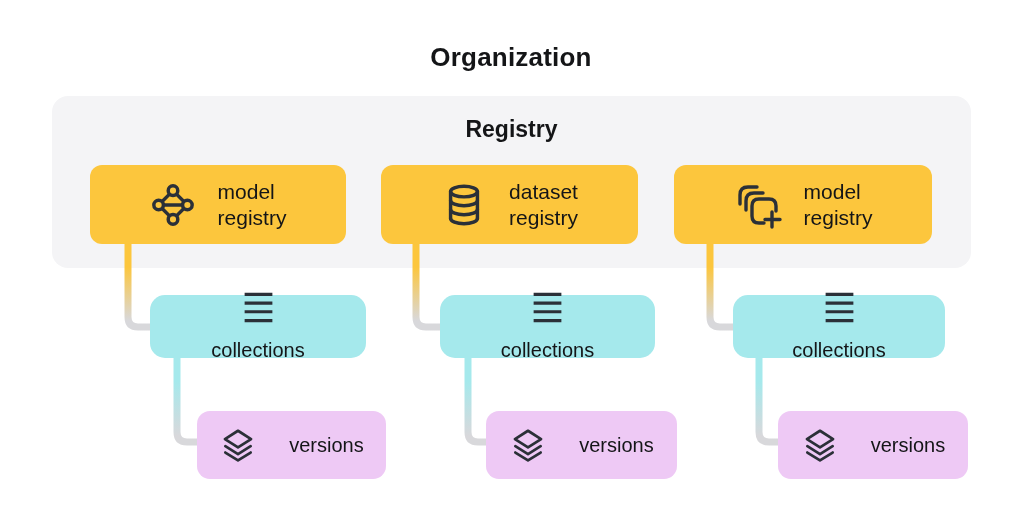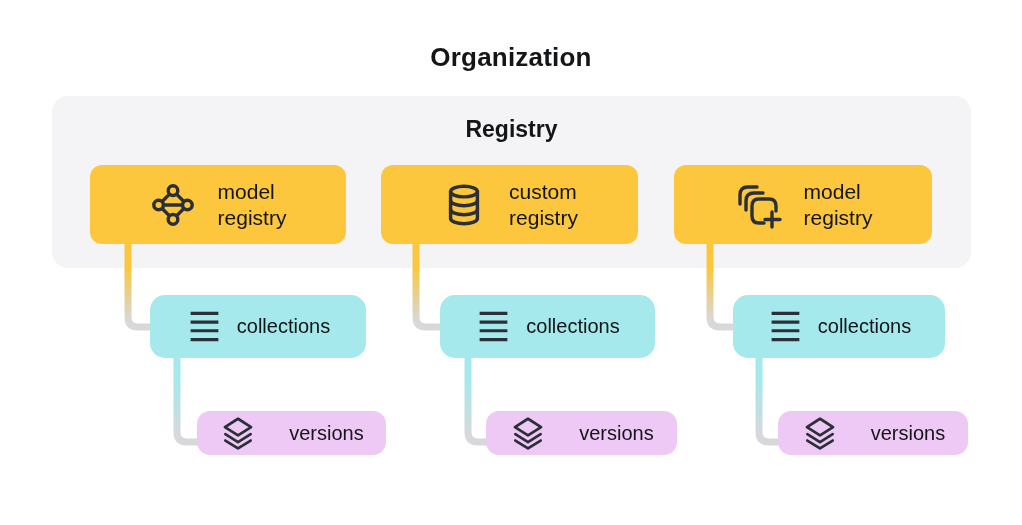--- a/index.html
+++ b/index.html
@@ -34,24 +34,24 @@
     position:absolute;display:flex;align-items:center;justify-content:center;
     z-index:2;
   }
   .node .nicon{display:flex;align-items:center;color:var(--icon);flex:0 0 auto;}
   .node .nlabel{font-size:20px;line-height:1.22;}
   .registry{
     top:165px;height:79px;background:var(--registry-node);border-radius:12px;gap:22px;
   }
   .registry .nlabel{font-size:21px;display:flex;flex-direction:column;text-align:left;}
   .collection{
-    top:295px;height:63px;background:var(--collection-node);border-radius:15px;gap:14px;
+    top:295px;height:63px;background:var(--collection-node);border-radius:15px;gap:14px;flex-direction:column;
   }
   .version{
-    top:411px;height:44px;background:var(--version-node);border-radius:13px;gap:32px;
+    top:411px;height:68px;background:var(--version-node);border-radius:13px;gap:32px;
   }
 </style>
 </head>
 <body>
 
 <div class="canvas">
 
   <div class="title">Organization</div>
 
   <div class="panel">
@@ -121,21 +121,21 @@
     <span class="nicon">
       <svg width="46" height="46" viewBox="0 0 48 48" stroke="currentColor" stroke-width="3.6" fill="none" stroke-linecap="round">
         <ellipse cx="24" cy="10" rx="14" ry="5.5"></ellipse>
         <path d="M10,10 V38 M38,10 V38"></path>
         <path d="M10,19.3 A14,5.5 0 0 0 38,19.3"></path>
         <path d="M10,28.6 A14,5.5 0 0 0 38,28.6"></path>
         <path d="M10,38 A14,5.5 0 0 0 38,38"></path>
       </svg>
     </span>
     <span class="nlabel">
-      <span>custom</span>
+      <span>dataset</span>
       <span>registry</span>
     </span>
   </div>
 
   <div class="node collection" style="left:440px;width:215px">
     <span class="nicon">
       <svg width="37" height="33" viewBox="0 0 48 42" stroke="currentColor" stroke-width="4" fill="none">
         <path d="M6,4 H42 M6,15.3 H42 M6,26.6 H42 M6,38 H42"></path>
       </svg>
     </span>

